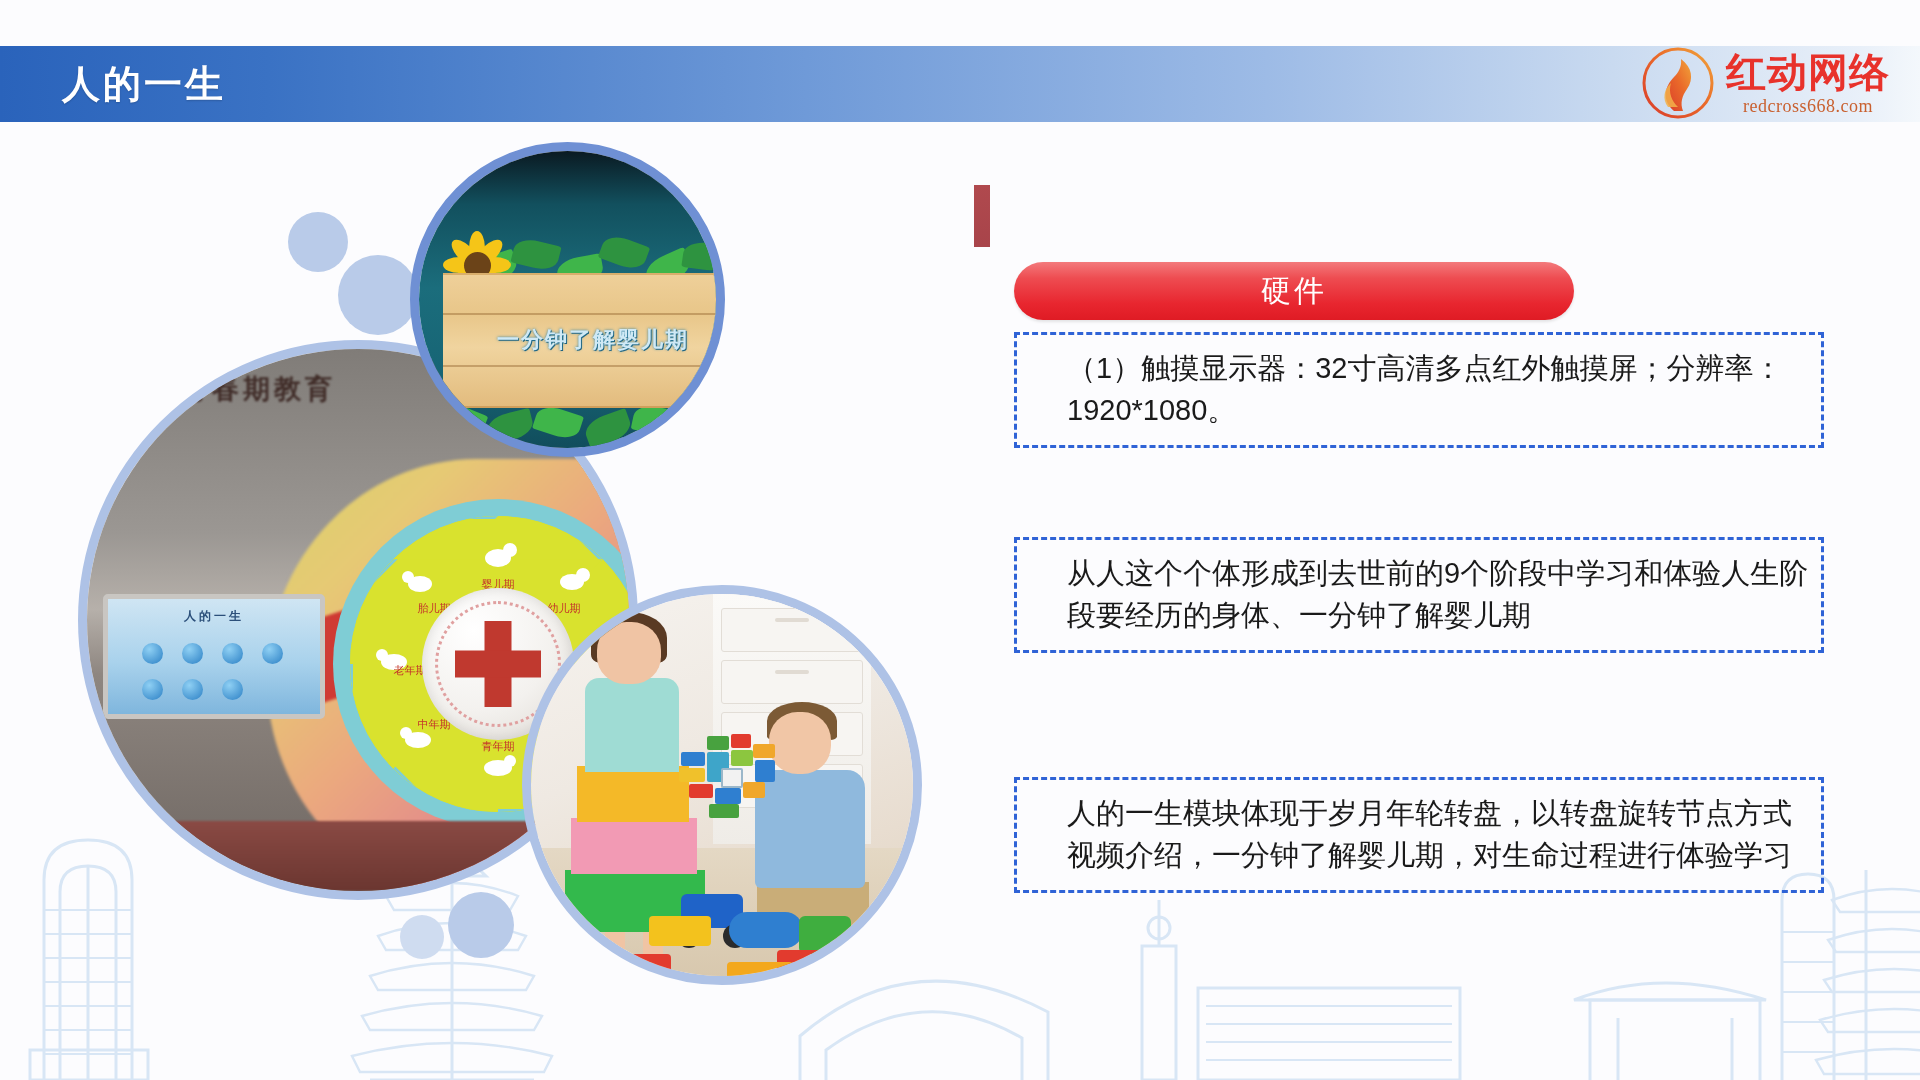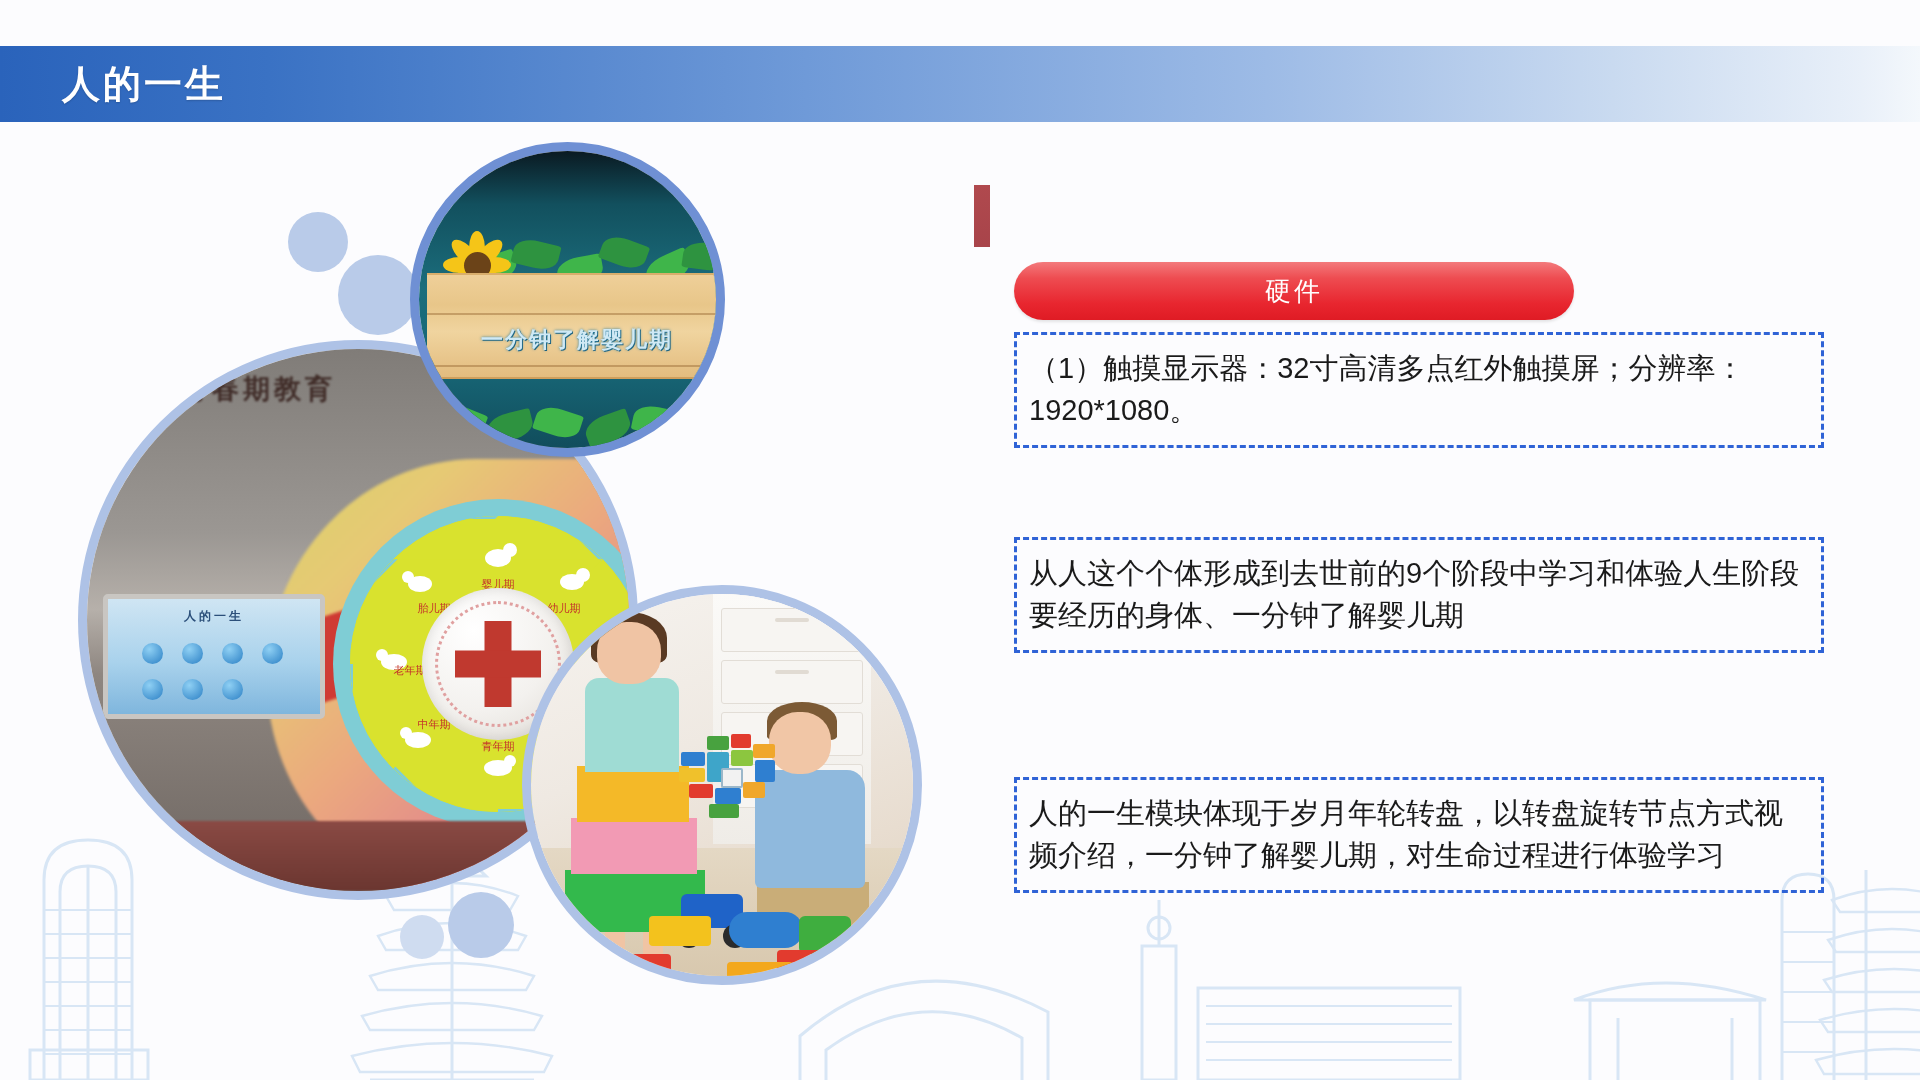--- a/index.html
+++ b/index.html
@@ -101,21 +101,21 @@
   .sign-scene { position:absolute; inset:0;
       background:linear-gradient(180deg,#0a1a22 0%,#12505e 18%,#1b6d7c 46%,#176575 74%,#114d5c 100%); }
   .leafrow { position:absolute; left:-10px; width:340px; height:70px; }
   .leaf { position:absolute; width:46px; height:27px; background:#3fb54a; border-radius:50% 8% 50% 8%; }
   .leaf.dk { background:#2e9340; }
   .sunflower { position:absolute; left:22px; top:78px; width:72px; height:72px; }
   .sf-pet { position:absolute; left:50%; top:50%; width:16px; height:34px;
             background:#f5c518; border-radius:50%; transform-origin:50% 100%; margin:-34px 0 0 -8px; }
   .sf-core { position:absolute; left:50%; top:50%; width:27px; height:27px; margin:-13px 0 0 -13px;
              border-radius:50%; background:#6b4318; }
-  .board { position:absolute; left:8px; top:122px; width:300px; height:106px;
+  .board { position:absolute; left:24px; top:122px; width:300px; height:135px;
       background:linear-gradient(180deg,#efd09a 0%,#e8c689 30%,#f0d49f 55%,#e2bb7d 100%);
       box-shadow:inset 0 2px 0 #d9ae6c, inset 0 -2px 0 #cf9f5c; }
   .board::before,.board::after { content:""; position:absolute; left:0; right:0; height:2px;
       background:rgba(150,105,50,.45); }
   .board::before { top:40px; } .board::after { top:92px; }
   .board-text { position:absolute; left:0; right:0; top:52px; text-align:center;
       font-size:22px; font-weight:bold; color:#cfe9f5; letter-spacing:2px;
       text-shadow:0 0 3px #2d7ea0, 1px 1px 0 #1d5e7a; }
 
   
@@ -156,26 +156,26 @@
   .redbar { position:absolute; left:974px; top:185px; width:16px; height:62px;
             background:linear-gradient(180deg,#b0494e,#a8444a); }
 
   .block { position:absolute; left:1014px; width:560px; }
   .pill {
     width:560px; height:58px; border-radius:29px; display:flex;
     align-items:center; justify-content:center;
     background:linear-gradient(180deg,#f37a7c 0%,#ee4c51 28%,#e8262f 72%,#df1b24 100%);
     box-shadow:0 2px 3px rgba(0,0,0,.10);
   }
-  .pill span { color:#ffffff; font-size:26px; letter-spacing:3px; }
+  .pill span { color:#ffffff; font-size:30px; letter-spacing:3px; }
   .dashbox {
     margin-top:12px; width:810px; border:3px dashed #2f63d6;
     padding:12px 10px 14px 12px; background:transparent;
   }
-  .dashbox p { font-size:29px; line-height:1.45; color:#1a1a1a; letter-spacing:0px; }
+  .dashbox p { font-size:29px; line-height:1.45; color:#1a1a1a; letter-spacing:0px;margin-left:38px; }
 
   .b1 { top:262px; }
   .b2 { top:525px; }
   .b3 { top:765px; }
 </style>
 </head>
 <body>
 
 <div id="slide">
 
@@ -228,20 +228,38 @@
         <path d="M1820 270 q74 -22 148 0 l-8 12 h-132 Z"></path>
         <path d="M1816 310 q78 -22 156 0 l-8 14 h-140 Z"></path>
       </g>
     </g>
   </svg>
 
   <div class="header">
     <div class="header-title">人的一生</div>
   </div>
 
+  <div class="logo">
+    <svg class="logo-mark" viewBox="0 0 76 76">
+      <defs>
+        <linearGradient id="flm" x1="0" y1="1" x2="1" y2="0">
+          <stop offset="0%" stop-color="#d93b2b"></stop>
+          <stop offset="55%" stop-color="#ea6a2a"></stop>
+          <stop offset="100%" stop-color="#f1a63a"></stop>
+        </linearGradient>
+      </defs>
+      <circle cx="38" cy="38" r="34" fill="none" stroke="url(#flm)" stroke-width="3"></circle>
+      <path d="M34 66 C22 56 24 42 34 32 C38 28 42 22 41 14 C52 22 54 34 47 44 C42 51 40 58 43 66 Z" fill="url(#flm)"></path>
+      <path d="M28 62 C22 54 24 44 31 38 C28 48 32 56 38 62 Z" fill="#f3b24a" opacity=".85"></path>
+    </svg>
+    <div class="logo-text">
+      <div class="logo-cn">红动网络</div>
+      <div class="logo-url">redcross668.com</div>
+    </div>
+  </div>
 
   <div class="dot d1"></div>
   <div class="dot d2"></div>
   <div class="dot d3"></div>
   <div class="dot d4"></div>
 
   <div class="circle c-main">
     <div class="inner hall">
       <div class="hall-wall-text">青春期教育</div>
       <div class="hall-curve"></div>

